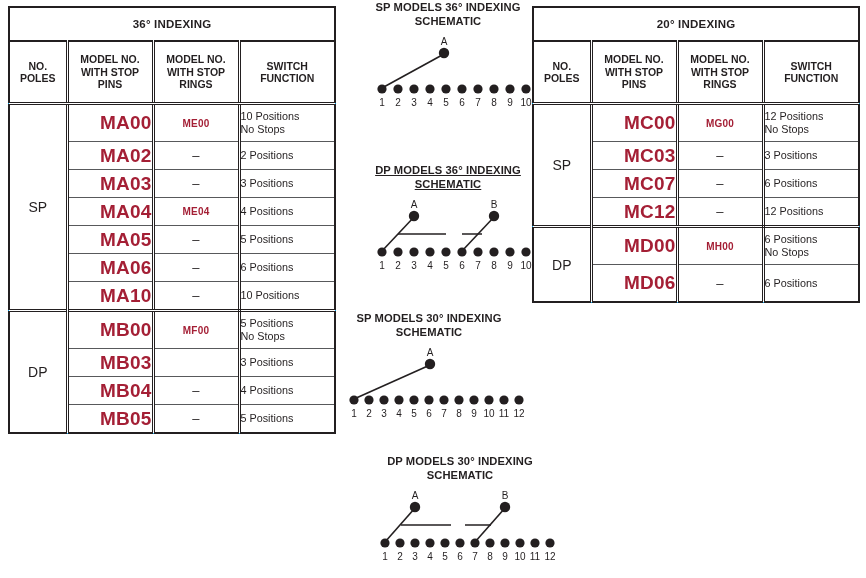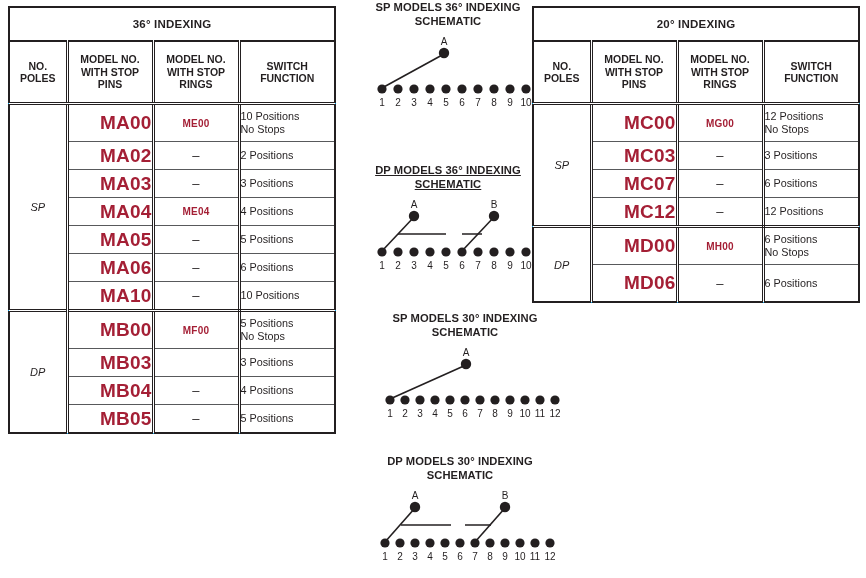--- a/index.html
+++ b/index.html
@@ -46,23 +46,22 @@
     line-height: 12.5px;
     height: 60px;
     border-top: 2px solid #231f20 !important;
     border-bottom: 3px double #231f20 !important;
   }
   .col-div-left {
     border-left: 3px double #231f20 !important;
   }
   .grp-cell {
     text-align: center;
-    font-size: 11px;
+    font-size: 14px;
     border-right: 3px double #231f20 !important;
-    font-style: italic;
   }
   .grp-bottom {
     border-bottom: 3px double #231f20 !important;
   }
   .model-cell {
     text-align: right;
     font-weight: bold;
     font-size: 19px;
     color: #a41f35;
     height: 27px;
@@ -320,21 +319,21 @@
       <text class="sch-num" x="88" y="74" text-anchor="middle">5</text>
         <text class="sch-num" x="104" y="74" text-anchor="middle">6</text>
       <text class="sch-num" x="120" y="74" text-anchor="middle">7</text>
         <text class="sch-num" x="136" y="74" text-anchor="middle">8</text>
       <text class="sch-num" x="152" y="74" text-anchor="middle">9</text>
         <text class="sch-num" x="168" y="74" text-anchor="middle">10</text>
     </g>
   </svg>
 </div>
 
-<div class="schematic" style="left:365px; top:312px;">
+<div class="schematic" style="left:329px; top:312px;">
   <div class="sch-title">SP MODELS 30°  INDEXING
 SCHEMATIC</div>
   <svg class="sch-svg" width="190" height="80" viewBox="0 0 190 80">
     <text class="sch-label" x="96" y="13" text-anchor="middle">A</text>
     <line x1="96" y1="22" x2="20" y2="56" stroke="#231f20" stroke-width="1.6"></line>
     <circle cx="96" cy="21" r="5.2" fill="#231f20"></circle>
     <g>
       <circle cx="20" cy="57" r="4.6" fill="#231f20"></circle>
         <circle cx="35" cy="57" r="4.6" fill="#231f20"></circle>
       <circle cx="50" cy="57" r="4.6" fill="#231f20"></circle>

